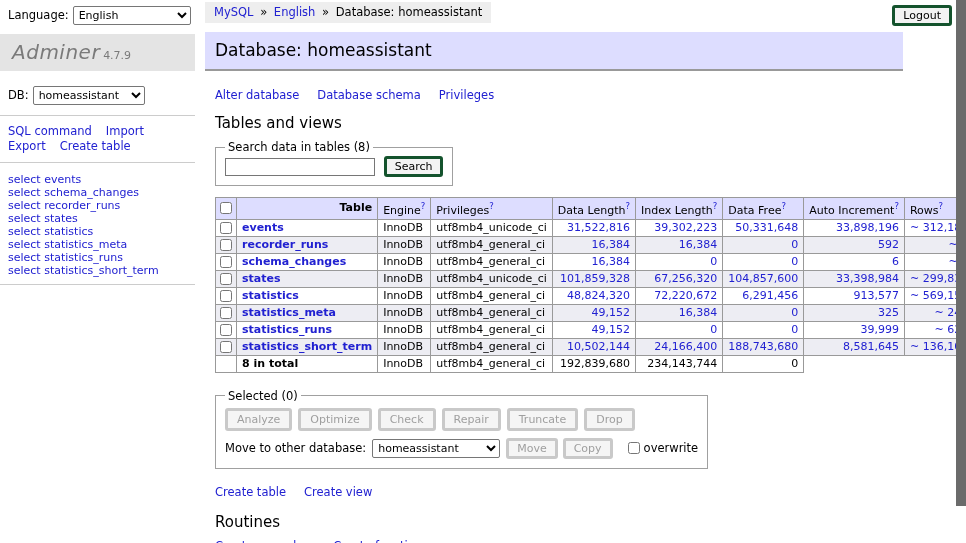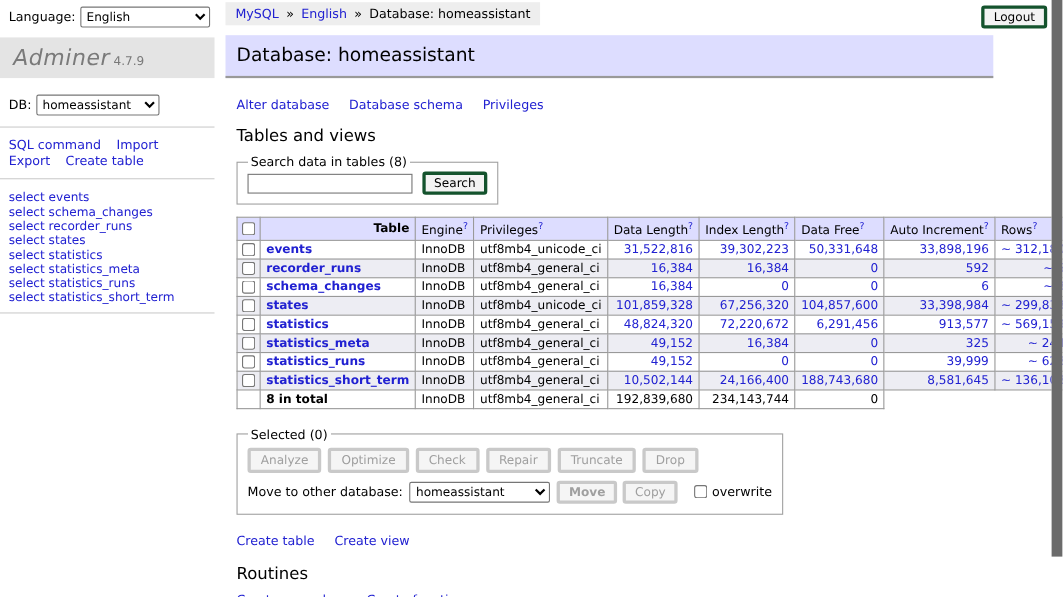--- a/index.html
+++ b/index.html
@@ -266,21 +266,21 @@
         </tr>
       </tbody>
   </table>
 
   <fieldset id="selected-fs">
     <legend>Selected (0)</legend>
     <div id="selected-buttons"><button disabled="">Analyze</button><button disabled="">Optimize</button><button disabled="">Check</button><button disabled="">Repair</button><button disabled="">Truncate</button><button disabled="">Drop</button></div>
     <div class="move-row">
       <span>Move to other database:</span>
       <select id="move-db-select"><option>homeassistant</option></select>
-      <span id="move-buttons"><button disabled="" style="margin-right:5px;font-weight:bold;">Move</button><button disabled="" style="margin-right:5px;">Copy</button></span>
+      <span id="move-buttons"><button disabled="" style="margin-right:5px;">Move</button><button disabled="" style="margin-right:5px;">Copy</button></span>
       <label class="ovw">
         <input type="checkbox" style="">
         <span>overwrite</span>
       </label>
     </div>
   </fieldset>
 
   <p class="links" id="create-links"><a href="#">Create table</a><a href="#">Create view</a></p>
 
   <h3 id="routines-heading">Routines</h3>

